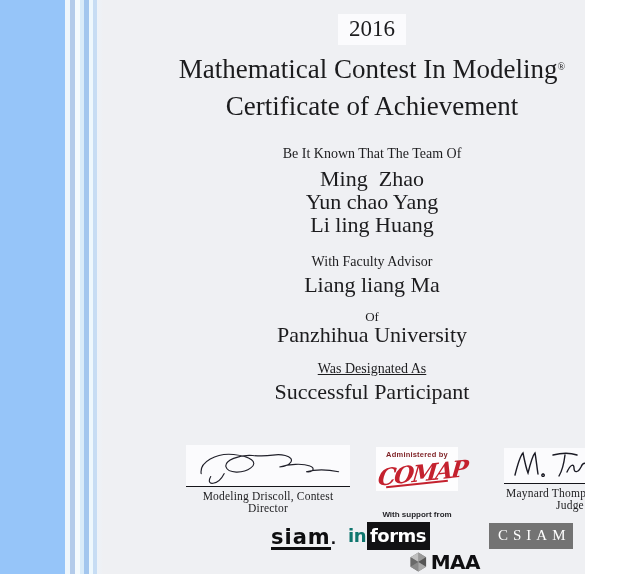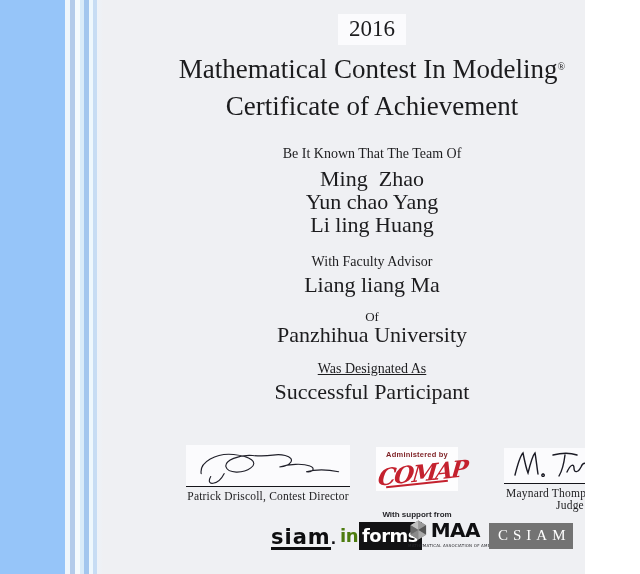--- a/index.html
+++ b/index.html
@@ -59,24 +59,24 @@
                 transform:rotate(-6deg) skewX(-12deg); }
   .comap-underline { width:62px; height:2px; background:var(--comap-red,#c4212e);
                      margin:-2px auto 0; transform:rotate(-6deg); }
   .support { font-size:8px; font-weight:bold; color:#26262a; margin-top:19px; }
 
   .logo { position:absolute; font-family:"DejaVu Sans", sans-serif; }
   .siam { left:271px; top:525px; font-weight:900; font-size:21px; color:#0e0e10; }
   .siam-word { letter-spacing:1px; border-bottom:3px solid #0e0e10; padding-bottom:0; line-height:0.85; display:inline-block; }
   .siam-dot { font-size:14px; font-weight:900; }
   .informs { left:340px; top:522px; display:flex; align-items:stretch; font-weight:800; font-size:18px; letter-spacing:-0.5px; }
-  .informs-prefix { color:#4d7c0f; padding:3px 1px 3px 0; }
+  .informs-prefix { color:#0f766e; padding:3px 1px 3px 0;margin-left:8px; }
   .informs-box { background:#121214; color:#fff; padding:3px 4px 4px 3px; }
   .maa { left:408px; top:518px; width:72px; text-align:center; }
-  .maa-row { display:flex; align-items:center; justify-content:center; gap:2px; }
+  .maa-row { display:flex; align-items:center; justify-content:center; gap:2px;margin-top:32px; }
   .maa-label { font-weight:900; font-size:20px; color:#0f0f11; letter-spacing:-0.5px; }
   .maa-caption { font-size:4px; color:#2a2a2e; letter-spacing:0.2px; margin-top:1px; white-space:nowrap; }
   .csiam { left:489px; top:523px; background:#737373; color:#fff; font-family:"Liberation Serif", serif;
            font-size:15px; letter-spacing:5px; padding:4px 2px 5px 9px; }
 </style>
 </head>
 <body>
 
 <div class="page">
   <div class="left-border"></div>
@@ -104,21 +104,21 @@
   <div class="cline small-label des-label">Was Designated As</div>
   <div class="cline big-name designation">Successful Participant</div>
 
   <div class="sig-block sig-left">
     <span class="sig-panel">
       <svg class="sig-svg" width="160" height="42" viewBox="0 0 160 44">
         <path d="M10,30 C8,18 26,8 44,10 C62,12 70,18 62,24 C54,30 38,30 36,23 C34,16 50,10 64,11 C86,13 86,8 98,11 C110,14 104,22 92,23 C102,20 116,19 124,22 C130,24 127,29 120,28 C132,25 144,26 154,28 M34,30 C28,42 14,44 20,33" fill="none" stroke="#20202a" stroke-width="1.2" stroke-linecap="round"></path>
       </svg>
     </span>
     <div class="sig-line"></div>
-    <div class="sig-caption">Patrick Driscoll, Contest Director</div>
+    <div class="sig-caption">Modeling Driscoll, Contest Director</div>
   </div>
 
   <div class="comap-block">
     <div class="comap-panel">
       <div class="administered">Administered by</div>
       <div class="comap-logo">COMAP</div>
       <div class="comap-underline"></div>
     </div>
     <div class="support">With support from</div>
   </div>

